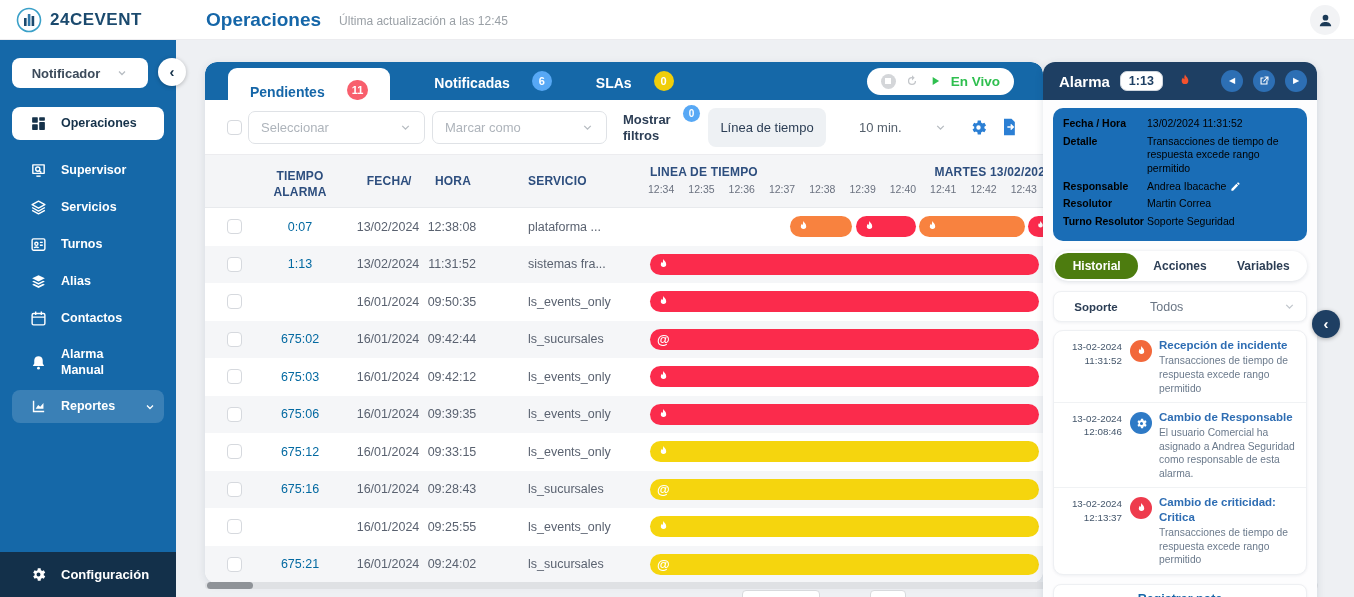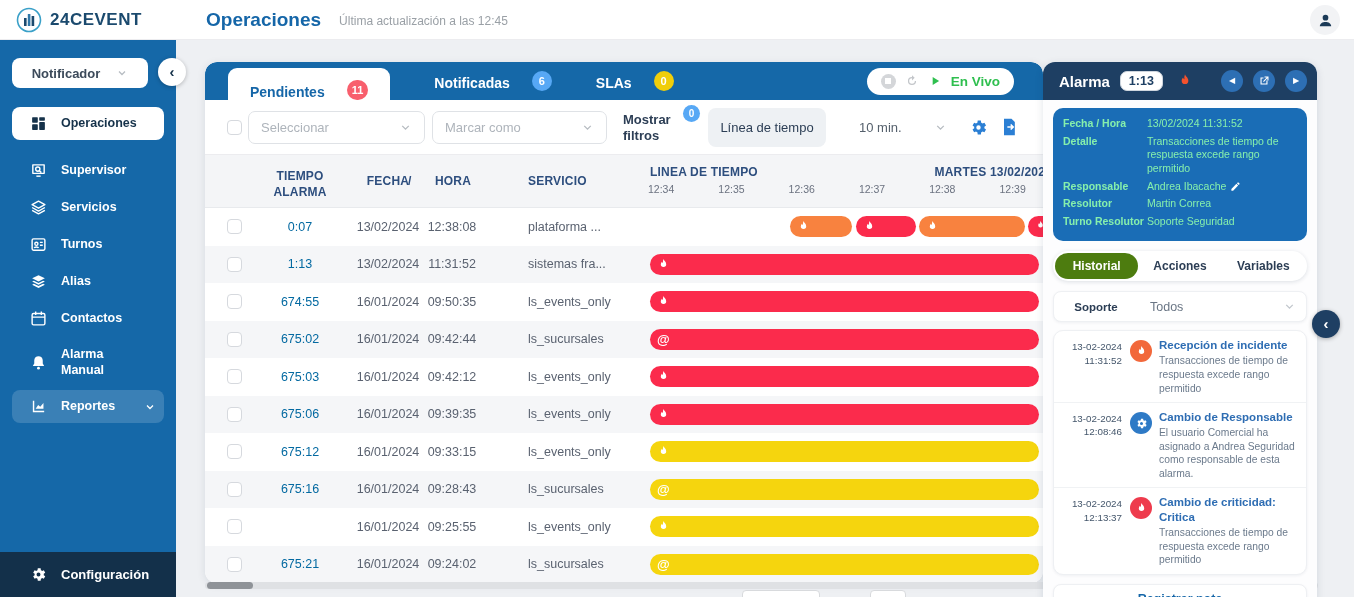--- a/index.html
+++ b/index.html
@@ -86,21 +86,21 @@
     font-weight:bold;color:#2d4e7e;}
   .th{position:absolute;font-size:12px;letter-spacing:.2px;}
   #th-tiempo{left:58px;width:74px;top:13px;text-align:center;line-height:1.35;}
   #th-fecha{left:148px;width:70px;top:19px;text-align:center;}
   #th-sep{left:203px;top:19px;}
   #th-hora{left:222px;width:52px;top:19px;text-align:center;}
   #th-serv{left:323px;top:19px;}
   #tl-head{position:absolute;left:443px;top:0;width:398px;height:100%;}
   #tl-title{position:absolute;left:2px;top:10px;font-size:12px;}
   #tl-date{position:absolute;right:-6px;top:10px;font-size:12px;white-space:nowrap;}
-  #tl-ticks{position:absolute;left:-7px;top:28px;display:flex;gap:30px;}
+  #tl-ticks{position:absolute;left:-7px;top:28px;display:flex;}
   #tl-ticks span{width:40.3px;text-align:center;font-size:10.5px;color:#6b7280;font-weight:normal;}
 
   
   .trow{position:relative;height:37.5px;background:#fff;}
   .trow.alt{background:#f5f6f8;}
   .trow .checkbox{position:absolute;left:22px;top:11px;}
   .cell{position:absolute;top:0;height:100%;display:flex;align-items:center;font-size:12.5px;color:#5a6270;}
   .c-tiempo{left:45px;width:100px;justify-content:center;color:#0369a1;}
   .c-fecha{left:146px;width:74px;justify-content:center;}
   .c-hora{left:220px;width:54px;justify-content:center;}
@@ -130,21 +130,21 @@
   #alarm-title{color:#fff;font-size:15px;font-weight:bold;}
   #alarm-timer{background:#fff;color:#1e3f63;font-size:12.5px;font-weight:bold;border-radius:7px;
     padding:2px 8px;border:1px solid #cfd6de;}
   #alarm-flame{width:16px;height:16px;color:#f4522d;margin-left:4px;}
   .hbtn{width:22px;height:22px;border-radius:50%;background:#2d6fb4;border:none;color:#fff;
     display:flex;align-items:center;justify-content:center;cursor:pointer;padding:0;flex:none;}
   .hbtn.sq svg{width:12px;height:12px;}
   .hbtn .tri{font-size:8px;line-height:1;}
   #alarm-head .spacer{flex:1;}
   #alarm-body{padding:8px 10px 10px;}
-  #info-card{background:#1a6db6;border-radius:10px;padding:9px 10px;color:#86efac;}
+  #info-card{background:#1a6db6;border-radius:10px;padding:9px 10px;color:#000000;}
   .f-row{display:flex;margin-bottom:4px;}
   .f-label{width:84px;flex:none;font-size:10.5px;font-weight:bold;line-height:1.3;}
   .f-value{flex:1;font-size:10.5px;line-height:1.3;display:inline;}
   .pencil{display:inline-block;width:11px;height:11px;color:#fff;vertical-align:-2px;margin-left:4px;cursor:pointer;}
   #panel-tabs{margin-top:10px;background:#fff;border-radius:16px;box-shadow:0 1px 4px rgba(20,40,70,.14);
     display:flex;align-items:center;height:30px;padding:2px;}
   .ptab{flex:1;text-align:center;font-size:12px;font-weight:bold;color:#2c3e55;cursor:pointer;
     height:26px;line-height:26px;border-radius:14px;}
   .ptab.active{background:#4d7c0f;color:#fff;}
   #mostrar-row{margin-top:10px;background:#fff;border:1px solid #eef0f3;border-radius:8px;height:31px;
@@ -436,21 +436,20 @@
             <span class="bicon">
               <svg viewBox="0 0 24 24" fill="currentColor">
                 <path d="M12 2c.7 3.2 5 5 5 9.5a5 5 0 0 1-10 0c0-1.9.9-3.4 2.1-4.7.2 1.2 1 2.2 2.1 2.6C10.6 6.6 11.3 4.2 12 2z"></path>
               </svg>
             </span>
           </div>
         </div>
       </div>
       <div class="trow">
         <span class="checkbox"></span>
-        <span class="cell c-tiempo">674:55</span>
         <span class="cell c-fecha">16/01/2024</span>
         <span class="cell c-hora">09:50:35</span>
         <span class="cell c-serv">ls_events_only</span>
         <div class="cell c-tl" style="position: absolute;">
           <div class="bar" style="left: 2px; width: 389px; background: rgb(251, 43, 76);">
             <span class="bicon">
               <svg viewBox="0 0 24 24" fill="currentColor">
                 <path d="M12 2c.7 3.2 5 5 5 9.5a5 5 0 0 1-10 0c0-1.9.9-3.4 2.1-4.7.2 1.2 1 2.2 2.1 2.6C10.6 6.6 11.3 4.2 12 2z"></path>
               </svg>
             </span>

